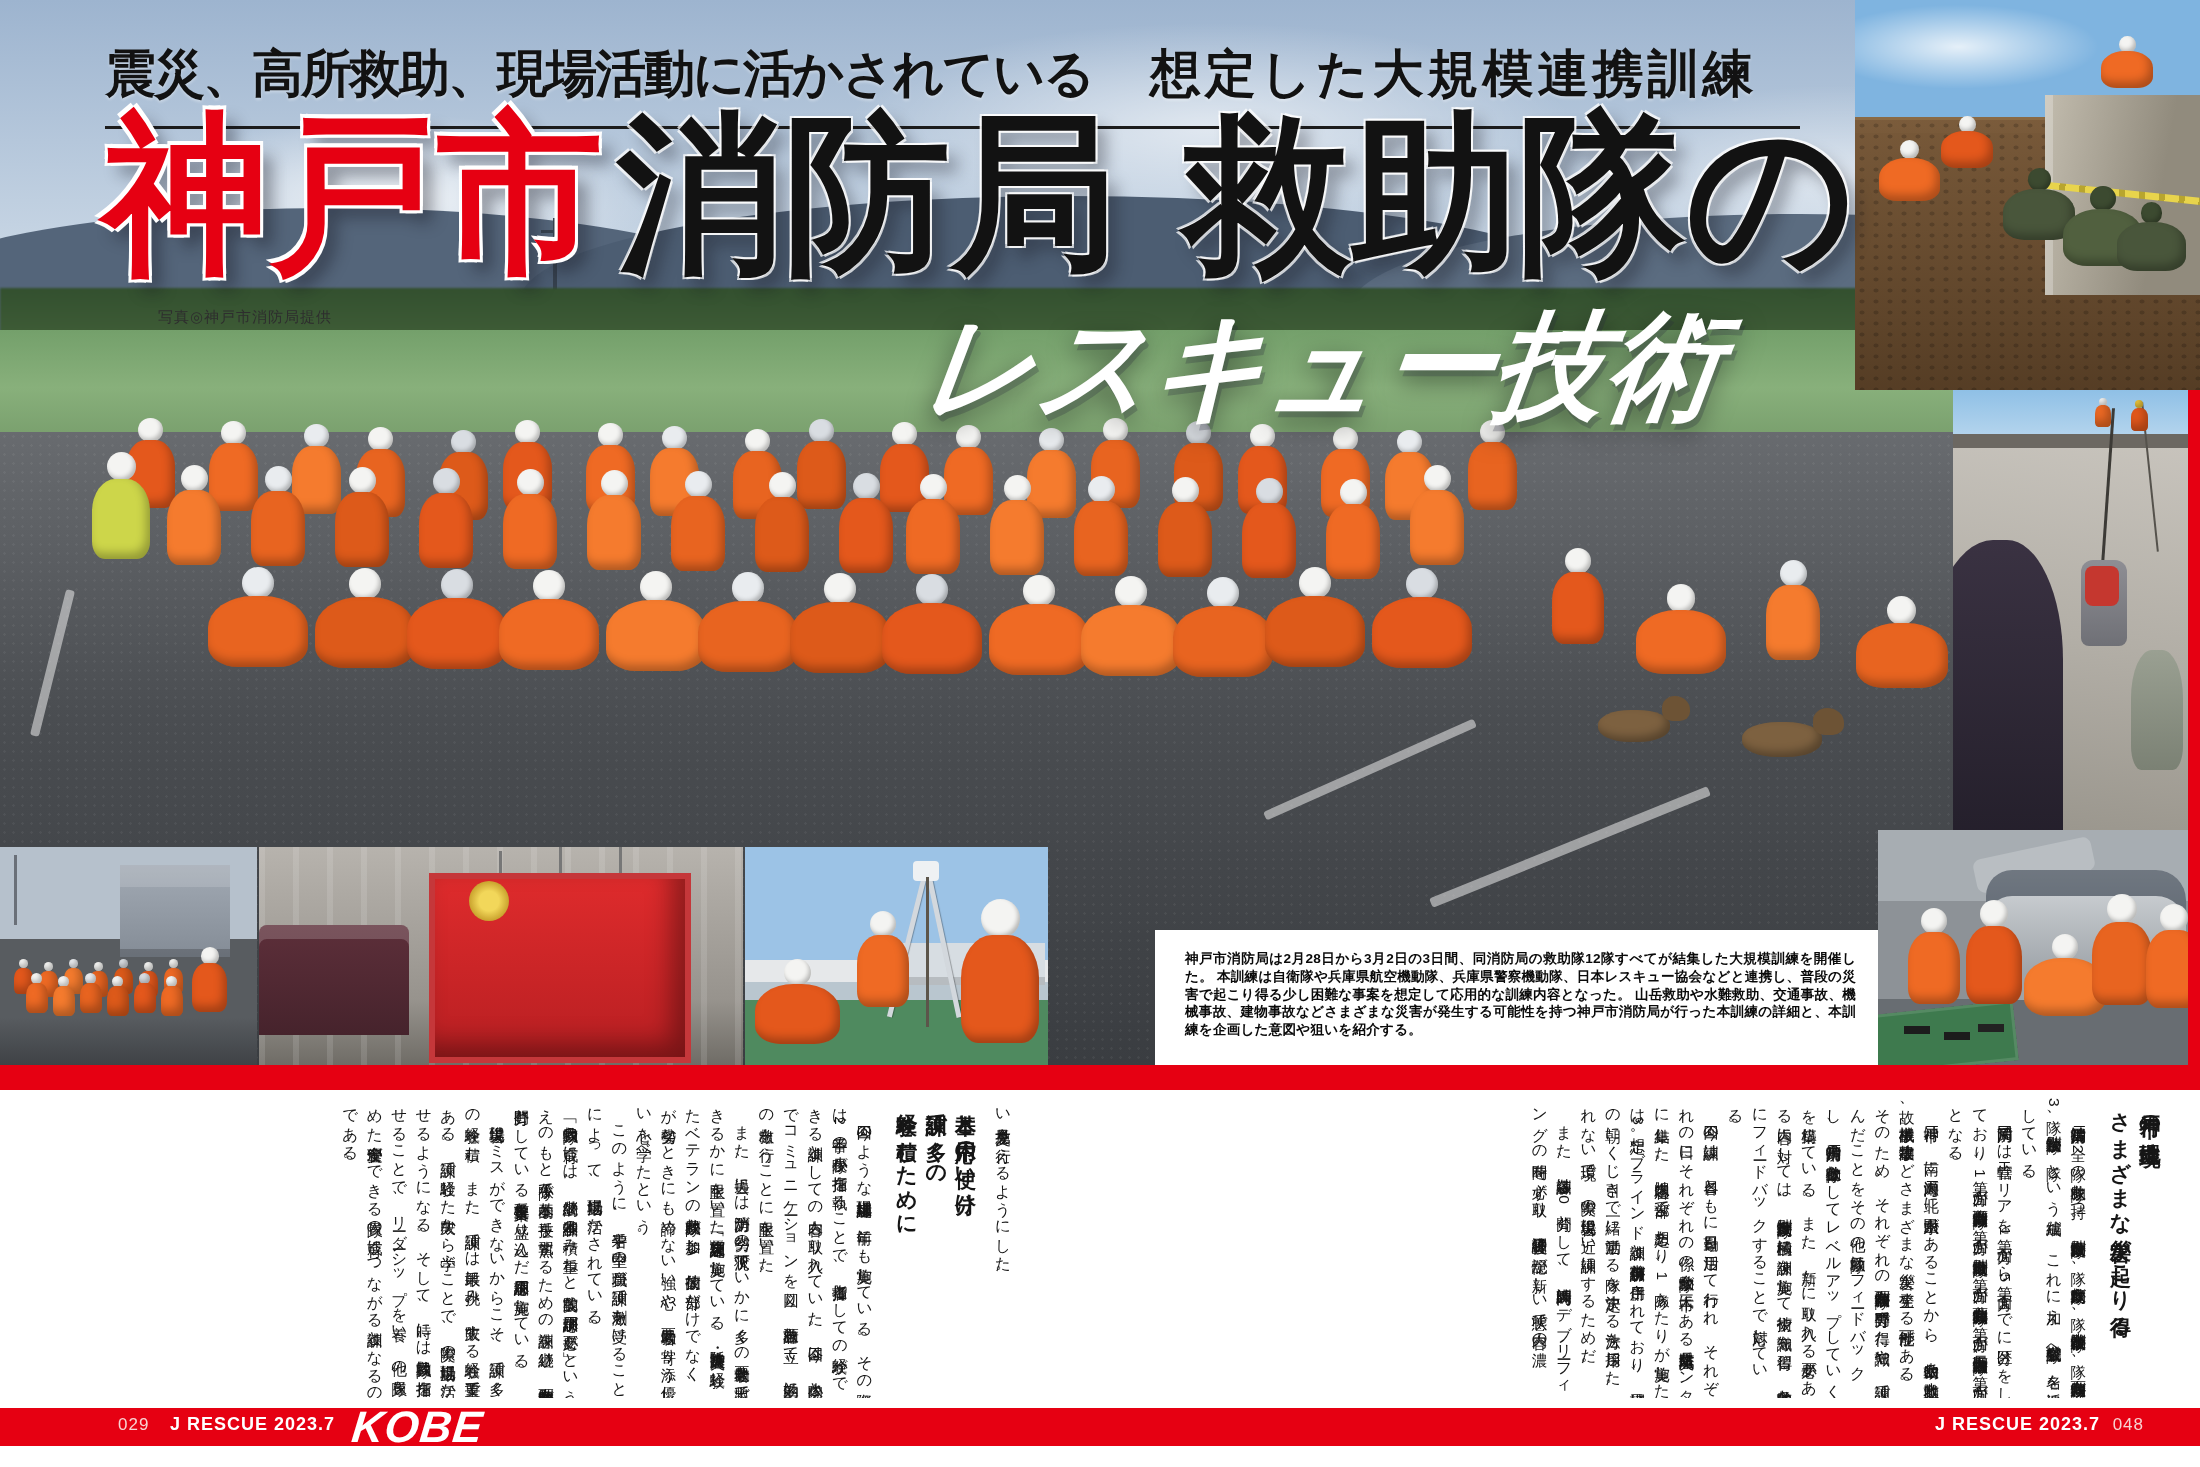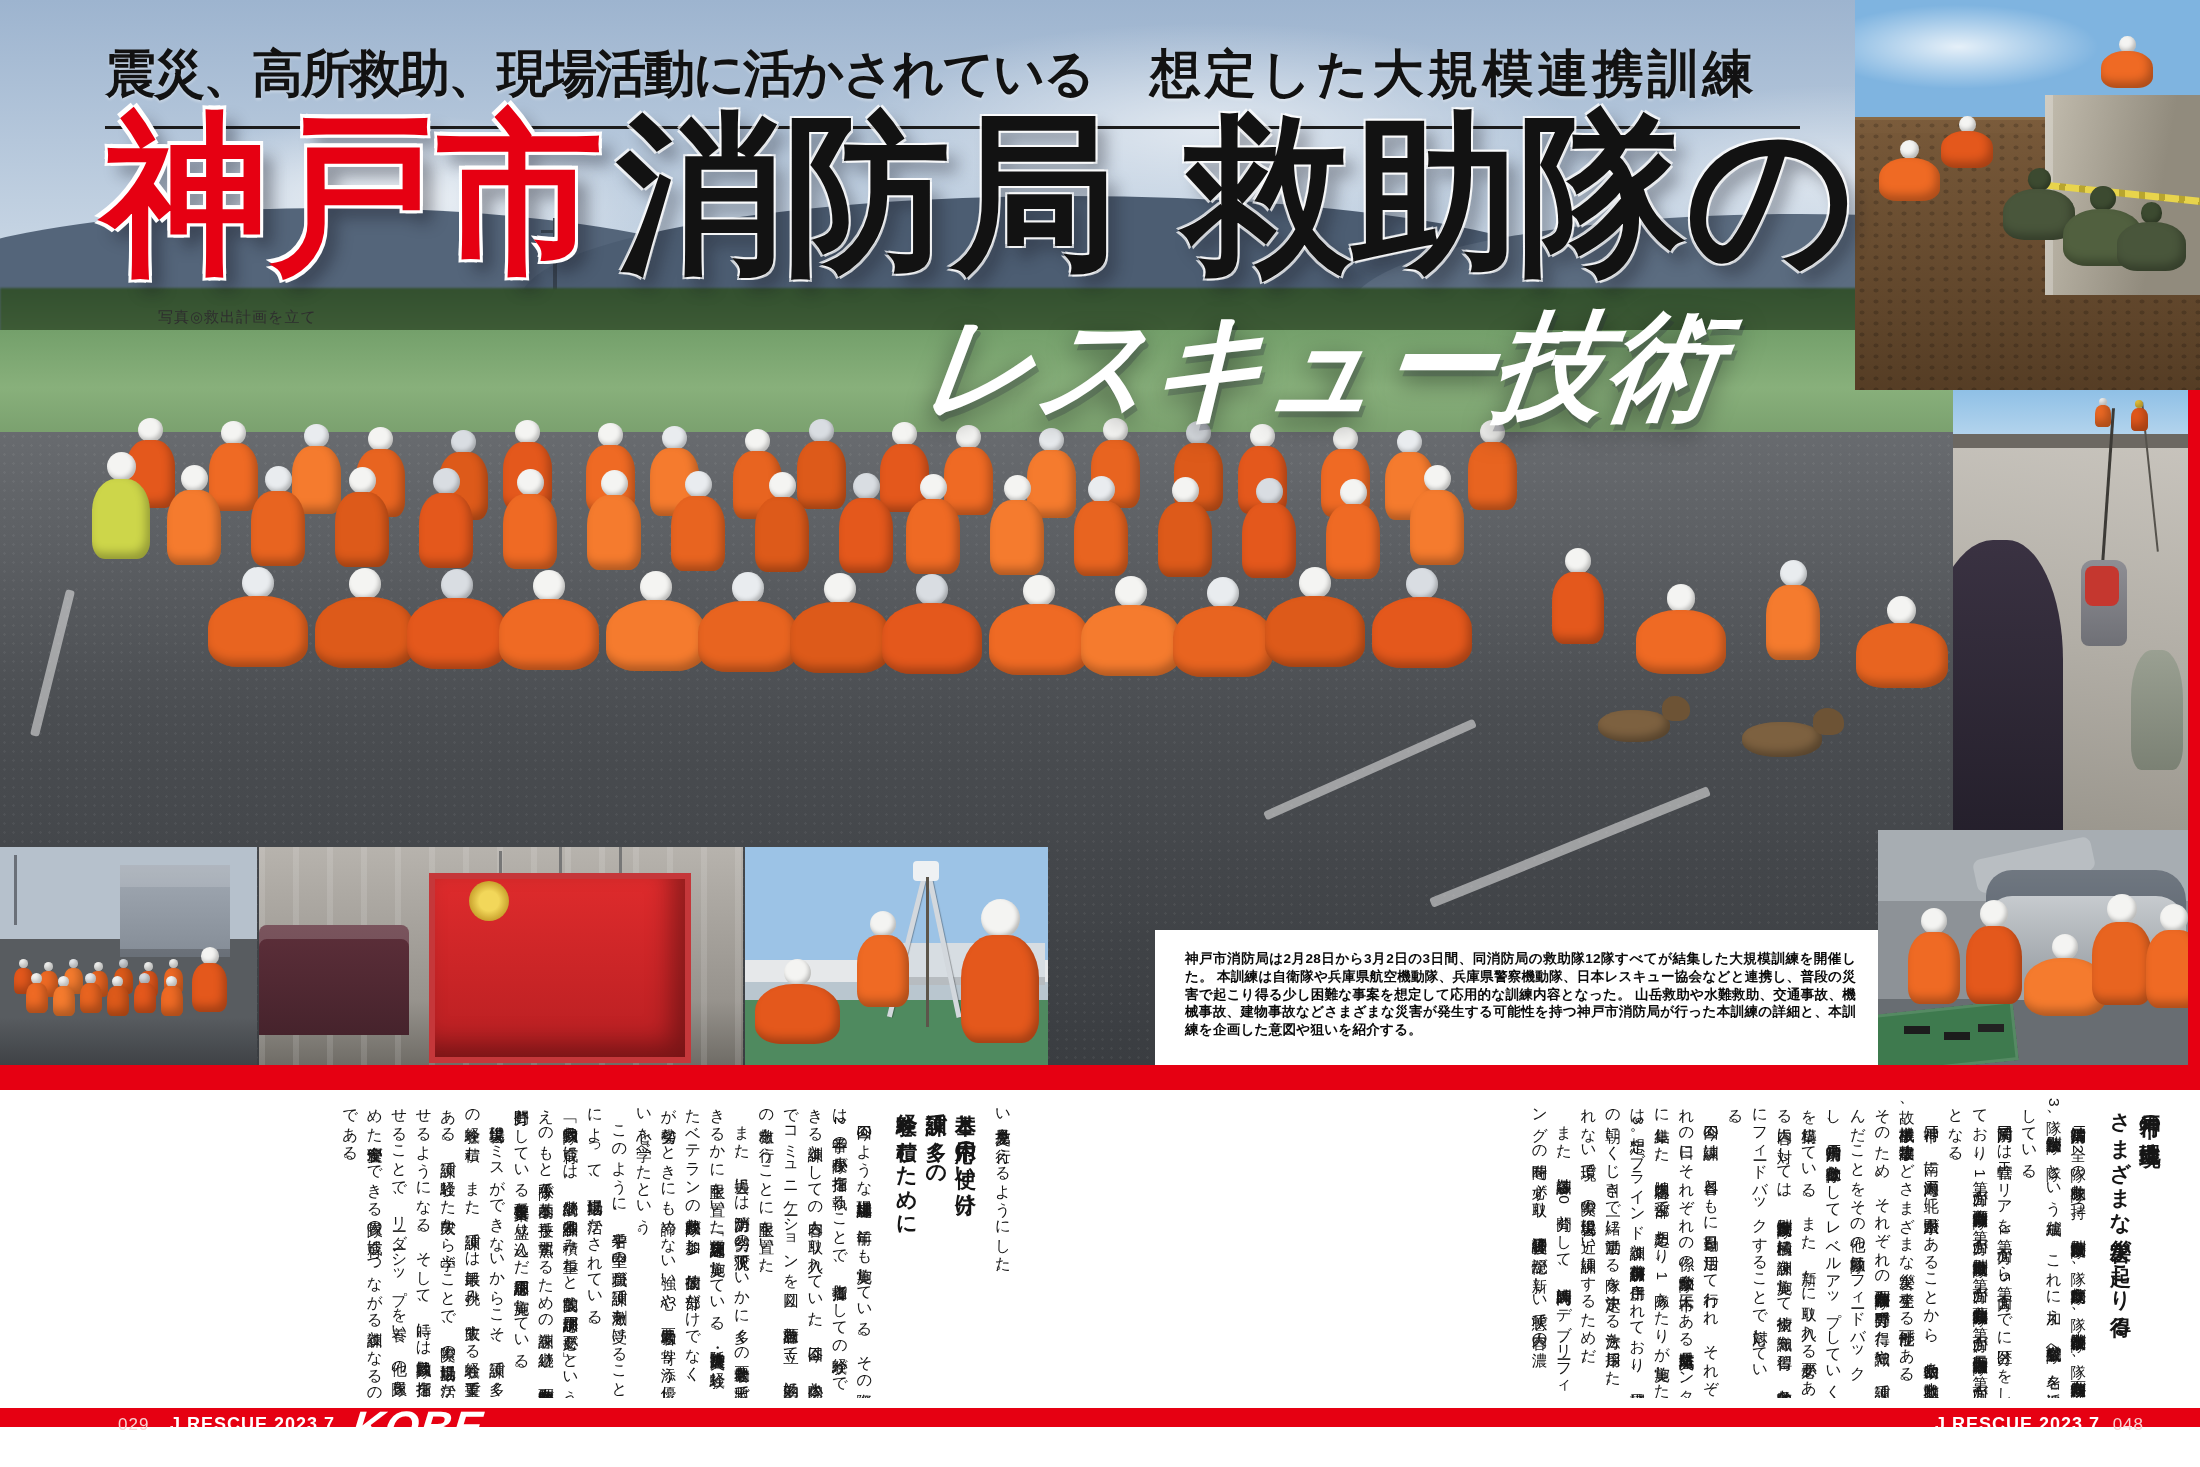--- a/index.html
+++ b/index.html
@@ -105,21 +105,21 @@
   .pv-hatch{position:absolute;left:96px;top:18px;width:120px;height:34px;background:#b9bec2;transform:rotate(-12deg);border-radius:8px;}
   .pv-tarp{position:absolute;left:-12px;top:178px;width:150px;height:60px;background:#3e7a4e;transform:rotate(-6deg);box-shadow:inset 0 0 0 3px rgba(255,255,255,.12);}
   .pv-tool{position:absolute;left:26px;top:196px;width:26px;height:8px;background:#1c1c1c;box-shadow:40px 6px 0 #1c1c1c,74px -2px 0 #222;}
   .red-edge{position:absolute;left:2188px;top:390px;width:12px;height:700px;background:#e60012;z-index:3;}
   
   .lead-box{position:absolute;left:1155px;top:930px;width:723px;height:135px;background:#fff;z-index:4;
     box-sizing:border-box;padding:20px 22px 12px 30px;}
   .lead-box p{margin:0;font-size:13.6px;font-weight:bold;line-height:1.31;color:#0a0a0a;text-align:justify;letter-spacing:.2px;}
   
   .red-band{position:absolute;left:0;top:1065px;width:2200px;height:25px;background:#e60012;z-index:5;}
-  .footer-band{position:absolute;left:0;top:1408px;width:2200px;height:19px;background:#e60012;z-index:5;color:#fff;}
+  .footer-band{position:absolute;left:0;top:1408px;width:2200px;height:38px;background:#e60012;z-index:5;color:#fff;}
   .footer-band .pg{position:absolute;top:7px;font-size:17px;color:#f8d2d2;letter-spacing:1px;}
   .footer-band .mag{position:absolute;top:6px;font-size:18px;font-weight:bold;letter-spacing:1px;}
   .fl-pg{left:118px;}
   .fl-mag{left:170px;}
   .kobe{position:absolute;left:352px;top:-6px;font-size:44px;font-weight:900;font-style:italic;color:#fff;letter-spacing:1px;transform:skewX(-6deg);}
   .fr-mag{right:100px;}
   .fr-pg{right:56px;}
   
   .vbody{position:absolute;top:1098px;height:300px;z-index:4;writing-mode:vertical-rl;text-orientation:mixed;
     color:#161616;font-size:15.5px;line-height:1.58;letter-spacing:.5px;overflow:hidden;}
@@ -370,21 +370,21 @@
       </div>
   </div>
 
   <div class="kicker kicker-left">震災、高所救助、現場活動に活かされている</div>
   <div class="kicker kicker-right">想定した大規模連携訓練</div>
   <div class="kicker-underline"></div>
   <div class="title-part title-red">神戸市</div>
   <div class="title-part title-black">消防局</div>
   <div class="title-part title-black title-black2">救助隊の</div>
   <div class="subtitle">レスキュー技術</div>
-  <div class="credit">写真◎救出計画を立て</div>
+  <div class="credit">写真◎神戸市消防局提供</div>
 
   <div class="photo photo-lineup">
     <div class="pl-pole"></div>
     <div class="pl-tower"></div>
     <div class="pl-figs">
         <div class="cfig" style="left: 14px; top: 112px; width: 18.72px; height: 36px;">
           <div class="helm" style="left: 4.68px; top: 0px; width: 9.36px; height: 9.36px; background: rgb(244, 244, 242);"></div>
           <div class="bod" style="left: 0px; top: 8.6112px; width: 18.72px; height: 25.92px; background: rgb(228, 88, 28); border-radius: 40% 40% 22% 22%;"></div>
         </div>
         <div class="cfig" style="left: 39px; top: 115px; width: 18.72px; height: 36px;">

